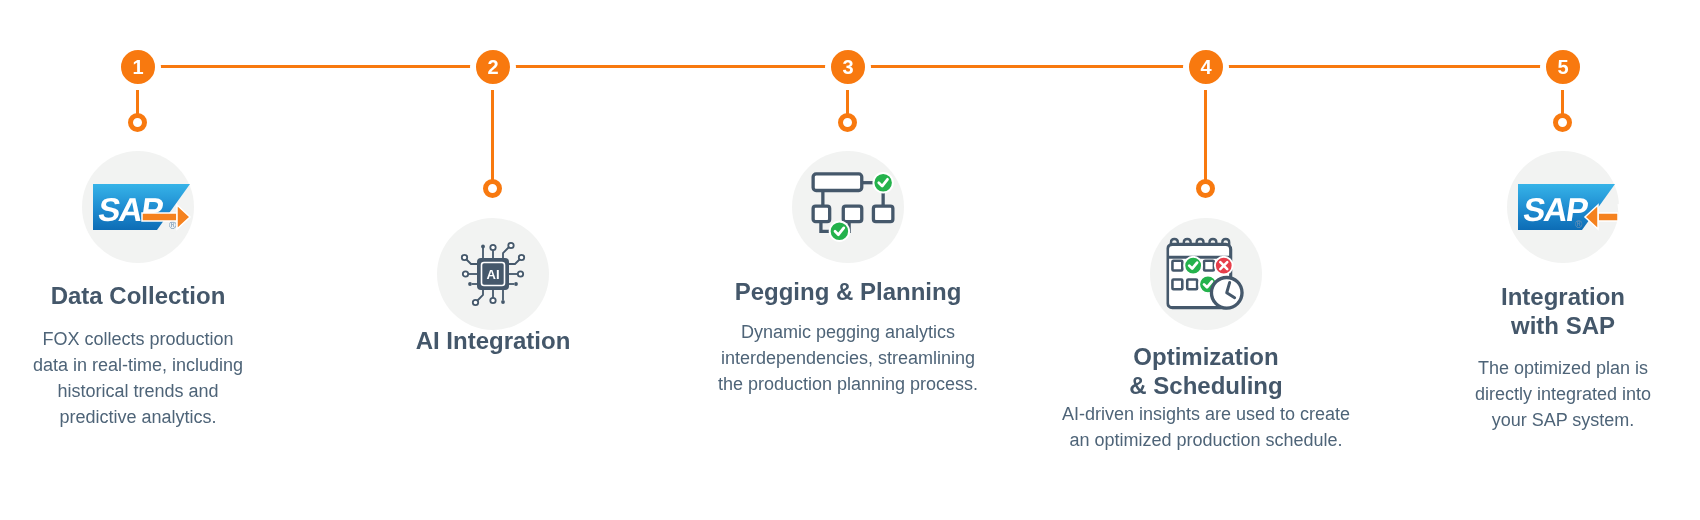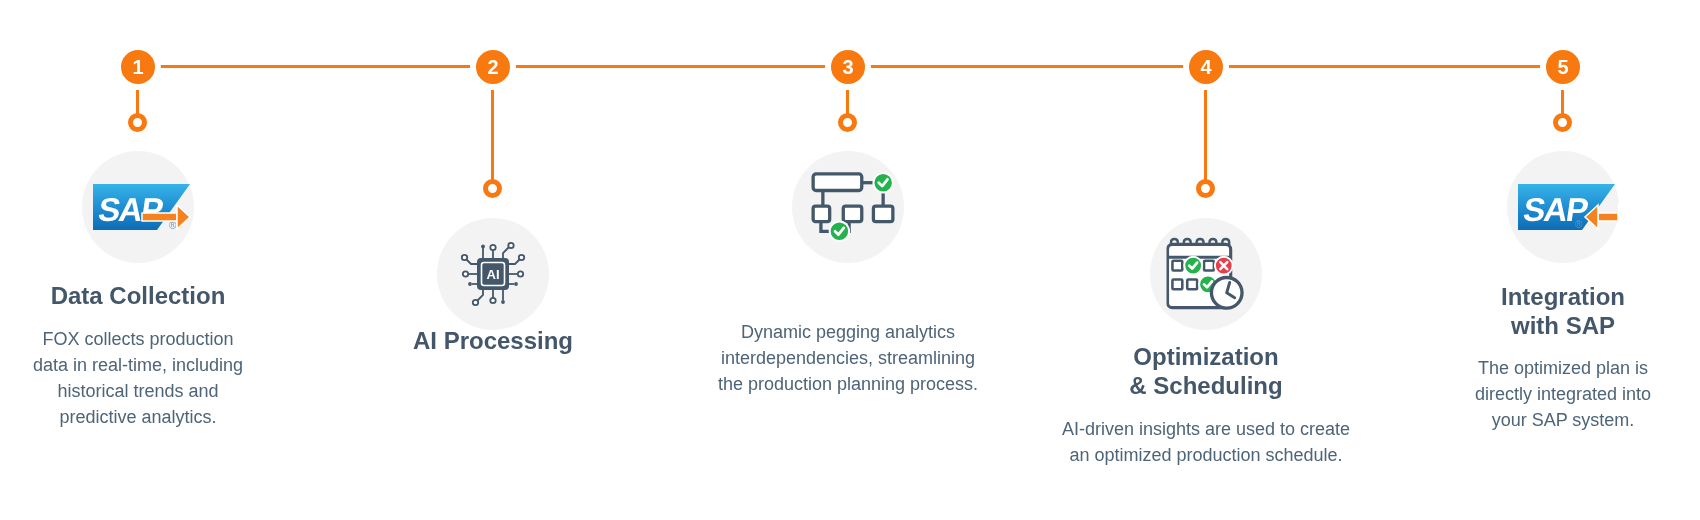--- a/index.html
+++ b/index.html
@@ -33,21 +33,21 @@
   .odd .iconcircle{top:151px}.even .iconcircle{top:218px}
   .iconcircle svg{position:absolute;left:50%;top:50%;transform:translate(-50%,-50%);z-index:4;}
   svg.off-r{transform:translate(calc(-50% + 5px),-50%);}
   .title{position:absolute;left:10px;width:320px;text-align:center;color:var(--title);
          font-size:24px;font-weight:bold;line-height:29px;white-space:pre-line;}
   .desc{position:absolute;left:0;width:340px;text-align:center;color:var(--desc);
         font-size:18px;line-height:26px;white-space:pre-line;}
   .s1 .title{top:281px}.s1 .desc{top:326px}
   .s2 .title{top:326px}.s2 .desc{top:371px}
   .s3 .title{top:277px}.s3 .desc{top:319px}
-  .s4 .title{top:342px}.s4 .desc{top:416px}
+  .s4 .title{top:342px}.s4 .desc{top:401px}
   .s5 .title{top:282px}.s5 .desc{top:355px}
   .docshape{position:absolute;left:227px;top:202px;width:34px;height:44px;background:#fff;
             transform:rotate(-7deg);z-index:3;}
 
   .ic-line{stroke:var(--slate);fill:none;}
   .ic-box{stroke:var(--slate);fill:#fff;}
   .chk{fill:var(--green);stroke:#fff;stroke-width:2;}
   .chkmark{fill:none;stroke:#fff;stroke-width:2.8;stroke-linecap:round;stroke-linejoin:round;}
   .xcir{fill:var(--red);stroke:#fff;stroke-width:2;}
   .xmark{stroke:#fff;stroke-width:2.6;stroke-linecap:round;}
@@ -128,21 +128,21 @@
         <circle class="aihollow" cx="5.5" cy="33" r="2.7"></circle>
         <circle class="aidot" cx="10" cy="43" r="1.9"></circle>
         <circle class="aihollow" cx="61.5" cy="16.5" r="2.7"></circle>
         <circle class="aihollow" cx="60.5" cy="33" r="2.7"></circle>
         <circle class="aidot" cx="56" cy="43" r="1.9"></circle>
         <rect x="17" y="17" width="32" height="32" rx="4" fill="#45586B"></rect>
         <rect x="21.5" y="21.5" width="23" height="23" rx="2.5" fill="none" stroke="#fff" stroke-width="1.6"></rect>
         <text class="aitxt" x="33" y="38" text-anchor="middle">AI</text>
       </svg>
     </div>
-    <div class="title">AI Processing</div>
+    <div class="title">AI Integration</div>
   </div>
 
   <div class="step s3 odd">
     <div class="num">
         <span>3</span>
       </div>
     <div class="dropline"></div>
     <div class="dropring"></div>
     <div class="iconcircle">
       <svg class="off-r" width="84" height="70" viewBox="0 0 86 72">
@@ -161,20 +161,21 @@
         <g>
           <circle class="chk" cx="74" cy="11" r="10"></circle>
           <polyline class="chkmark" points="69.5,11 73,14.5 78.5,7.5"></polyline>
         </g>
         <g>
           <circle class="chk" cx="29" cy="61" r="10"></circle>
           <polyline class="chkmark" points="24.5,61 28,64.5 33.5,57.5"></polyline>
         </g>
       </svg>
     </div>
+    <div class="title">Pegging &amp; Planning</div>
     <div class="desc">Dynamic pegging analytics
 interdependencies, streamlining
 the production planning process.</div>
   </div>
 
   <div class="step s4 even">
     <div class="num">
         <span>4</span>
       </div>
     <div class="dropline"></div>

